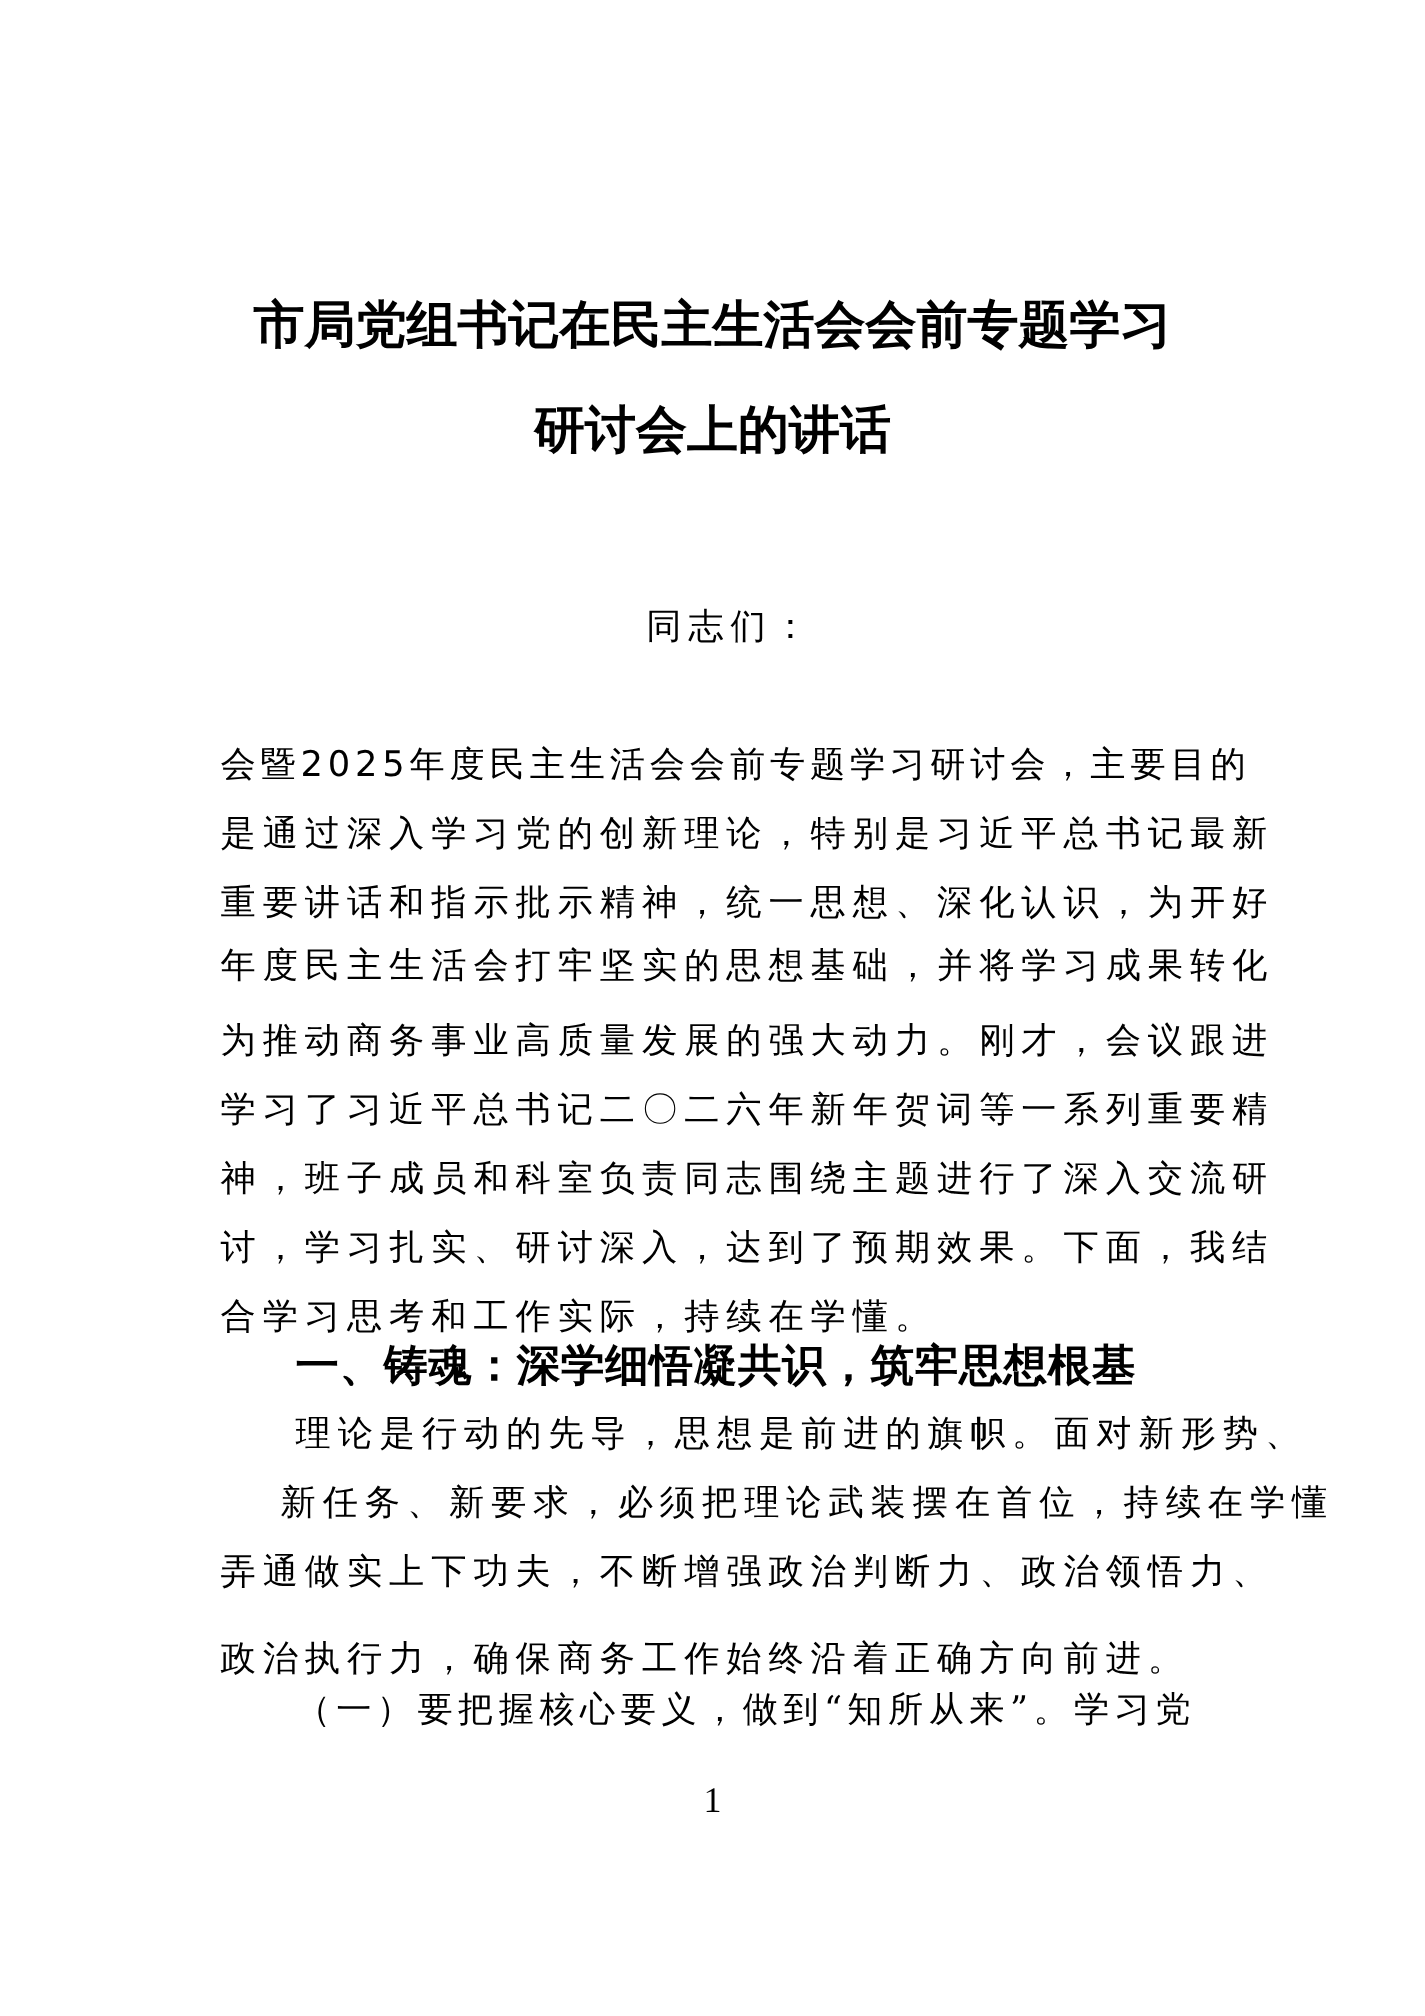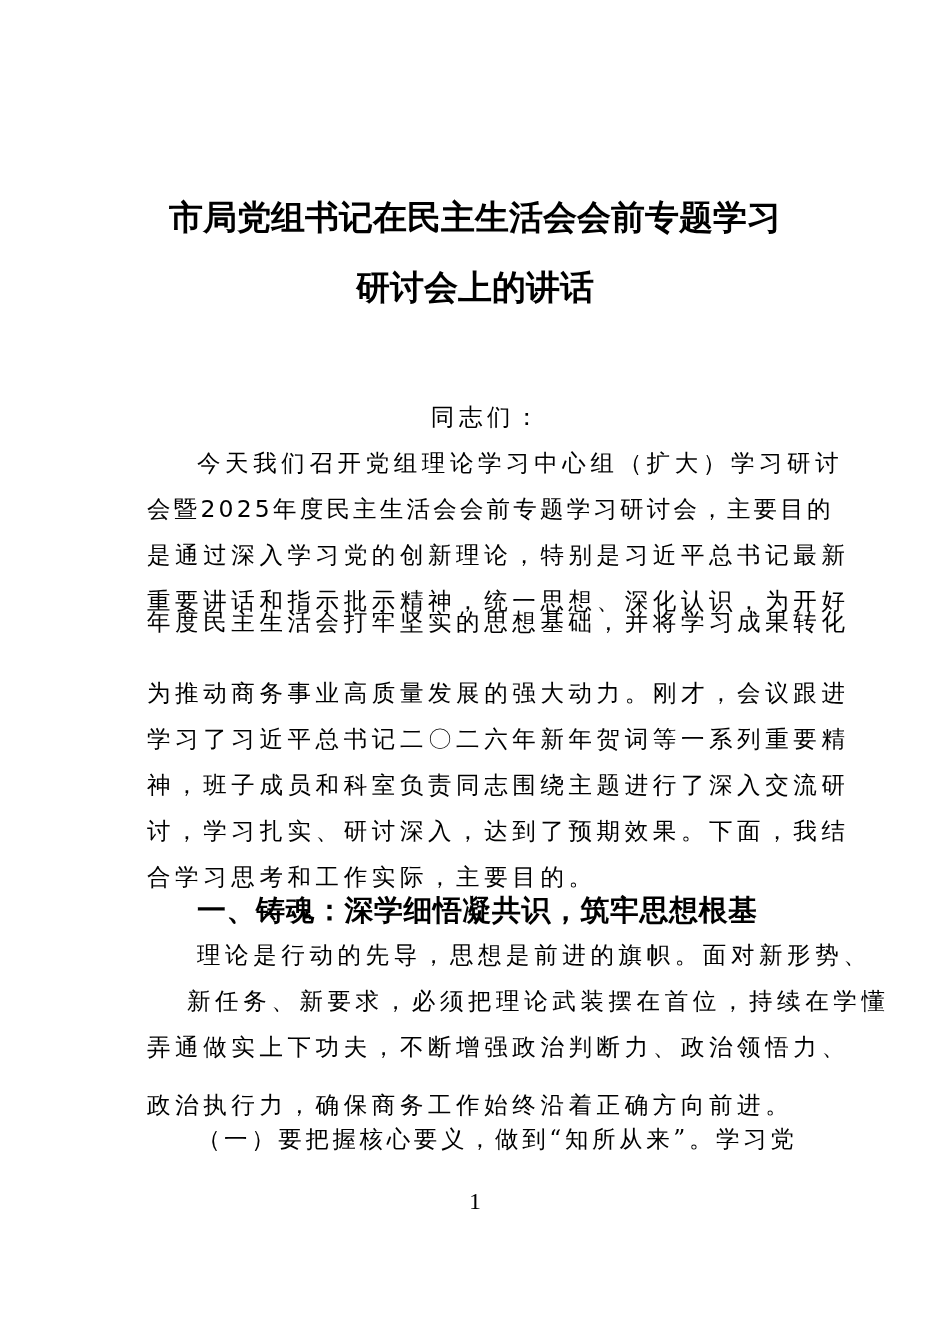--- a/index.html
+++ b/index.html
@@ -69,30 +69,29 @@
 </head>
 <body>
 
 <div class="page">
 
   <div class="title l1">市局党组书记在民主生活会会前专题学习</div>
   <div class="title l2">研讨会上的讲话</div>
 
   <div class="line" style="top:402px;text-align:center;">同志们：</div>
 
-  <div class="line indent" style="top:448px;">今天我们召开党组理论学习中心组（扩大）学习研讨</div>
   <div class="line" style="top:494px; letter-spacing:3.2px;">会暨2025年度民主生活会会前专题学习研讨会，主要目的</div>
   <div class="line" style="top:586px;">重要讲话和指示批示精神，统一思想、深化认识，为开好</div>
   <div class="line" style="top:540px;">是通过深入学习党的创新理论，特别是习近平总书记最新</div>
-  <div class="line" style="top:607px;">年度民主生活会打牢坚实的思想基础，并将学习成果转化</div>
+  <div class="line" style="top:628px;">年度民主生活会打牢坚实的思想基础，并将学习成果转化</div>
   <div class="line" style="top:678px;">为推动商务事业高质量发展的强大动力。刚才，会议跟进</div>
   <div class="line" style="top:724px;">学习了习近平总书记二〇二六年新年贺词等一系列重要精</div>
   <div class="line" style="top:770px;">神，班子成员和科室负责同志围绕主题进行了深入交流研</div>
   <div class="line" style="top:816px;">讨，学习扎实、研讨深入，达到了预期效果。下面，我结</div>
-  <div class="line" style="top:862px;">合学习思考和工作实际，主要目的。</div>
+  <div class="line" style="top:862px;">合学习思考和工作实际，持续在学懂。</div>
 
   <div class="line indent heading" style="top:895px;">一、铸魂：深学细悟凝共识，筑牢思想根基</div>
 
   <div class="line indent" style="top:940px;">理论是行动的先导，思想是前进的旗帜。面对新形势、</div>
   <div class="line" style="top:986px;margin-left:40px;">新任务、新要求，必须把理论武装摆在首位，持续在学懂</div>
   <div class="line" style="top:1032px;">弄通做实上下功夫，不断增强政治判断力、政治领悟力、</div>
   <div class="line" style="top:1078px;margin-top:12px;">政治执行力，确保商务工作始终沿着正确方向前进。</div>
 
   <div class="line indent subheading" style="top:1124px; left:197px;">（一）要把握核心要义，做到“知所从来”。学习党</div>
 

